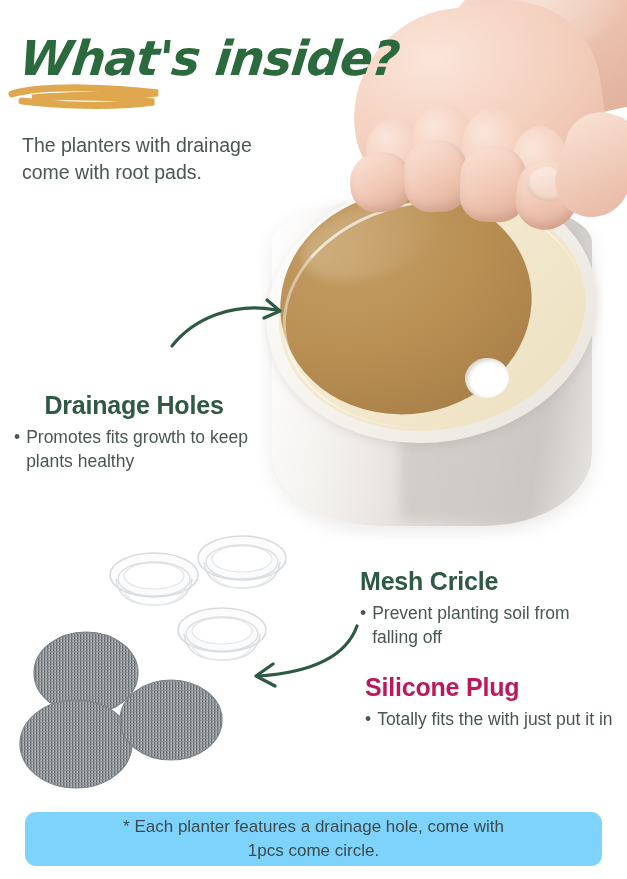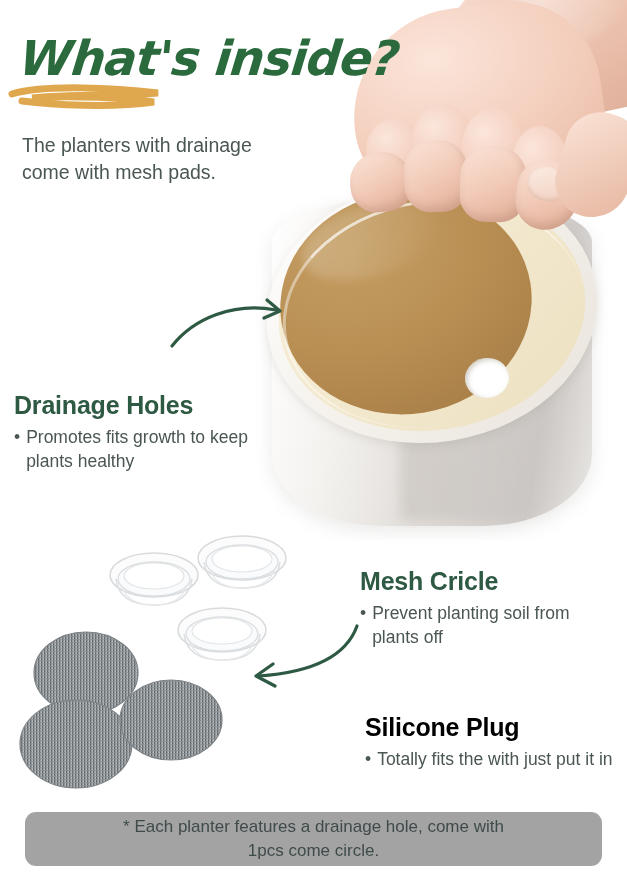--- a/index.html
+++ b/index.html
@@ -153,21 +153,21 @@
   #arrow-parts{left:243px;top:620px;}
 
   
   .parts-layer{position:absolute;left:0;top:520px;width:360px;height:290px;}
   .plug{position:absolute;}
   .mesh{position:absolute;}
 
   
   .footer-note{
     position:absolute;left:25px;top:812px;width:577px;height:54px;
-    background:#a3a3a3;border-radius:11px;
+    background:#7dd3fc;border-radius:11px;
     display:flex;align-items:center;justify-content:center;
     text-align:center;
   }
   .footer-note span{
     font-size:17px;line-height:24px;color:#3f4b4a;display:block;
   }
 </style>
 </head>
 <body>
 
@@ -198,29 +198,29 @@
     <div class="nail"></div>
     <div class="thumb"></div>
   </div>
 
   <div class="title" style="color:#2A6A3C;">What's inside?</div>
 
   <svg class="swoosh" viewBox="0 0 170 28" width="170" height="28">
     <path d="M4,12 C38,2 108,6 150,11 C120,14 60,12 24,16 C62,13 120,16 146,20 C104,26 44,23 14,19" fill="none" stroke="#E0A84E" stroke-width="7" stroke-linecap="round"></path>
   </svg>
 
-  <div class="subtitle">The planters with drainage come with mesh pads.</div>
+  <div class="subtitle">The planters with drainage come with root pads.</div>
 
   <svg class="arrow-svg" id="arrow-drain" viewBox="0 0 130 62" width="130" height="62">
     <path d="M4,58 C26,30 66,14 108,22" fill="none" stroke="#2E5943" stroke-width="3.2" stroke-linecap="round"></path>
     <path d="M99,12 L112,23 L96,30" fill="none" stroke="#2E5943" stroke-width="3.2" stroke-linecap="round" stroke-linejoin="round"></path>
   </svg>
 
   <div id="block-drainage">
-    <div class="feat-title" style="color:#2E5943;">Drainage Holes</div>
+    <div class="feat-title" style="color:#2E5943;text-align:center;">Drainage Holes</div>
     <div class="feat-bullet">
       <span class="dot">•</span>
       <span>Promotes fits growth to keep plants healthy</span>
     </div>
   </div>
 
   <div class="parts-layer">
 
     <svg class="plug" style="left:108px;top:25px;" width="92" height="72" viewBox="0 0 92 72">
       <ellipse cx="46" cy="30" rx="44" ry="22" fill="#fcfcfd" stroke="#d8dbdd" stroke-width="1.6"></ellipse>
@@ -282,26 +282,26 @@
 
   <svg class="arrow-svg" id="arrow-parts" viewBox="0 0 120 70" width="120" height="70">
     <path d="M114,6 C104,34 74,52 16,56" fill="none" stroke="#2E5943" stroke-width="3.2" stroke-linecap="round"></path>
     <path d="M30,44 L13,56 L32,66" fill="none" stroke="#2E5943" stroke-width="3.2" stroke-linecap="round" stroke-linejoin="round"></path>
   </svg>
 
   <div id="block-mesh">
     <div class="feat-title" style="color:#2E5943;">Mesh Cricle</div>
     <div class="feat-bullet">
       <span class="dot">•</span>
-      <span>Prevent planting soil from plants off</span>
+      <span>Prevent planting soil from falling off</span>
     </div>
   </div>
 
   <div id="block-plug">
-    <div class="feat-title" style="color:#000000;margin-top:40px;">Silicone Plug</div>
+    <div class="feat-title" style="color:#be185d;">Silicone Plug</div>
     <div class="feat-bullet">
       <span class="dot">•</span>
       <span>Totally fits the with just put it in</span>
     </div>
   </div>
 
   <div class="footer-note">
     <div>
       <span>* Each planter features a drainage hole, come with</span>
       <span>1pcs come circle.</span>

